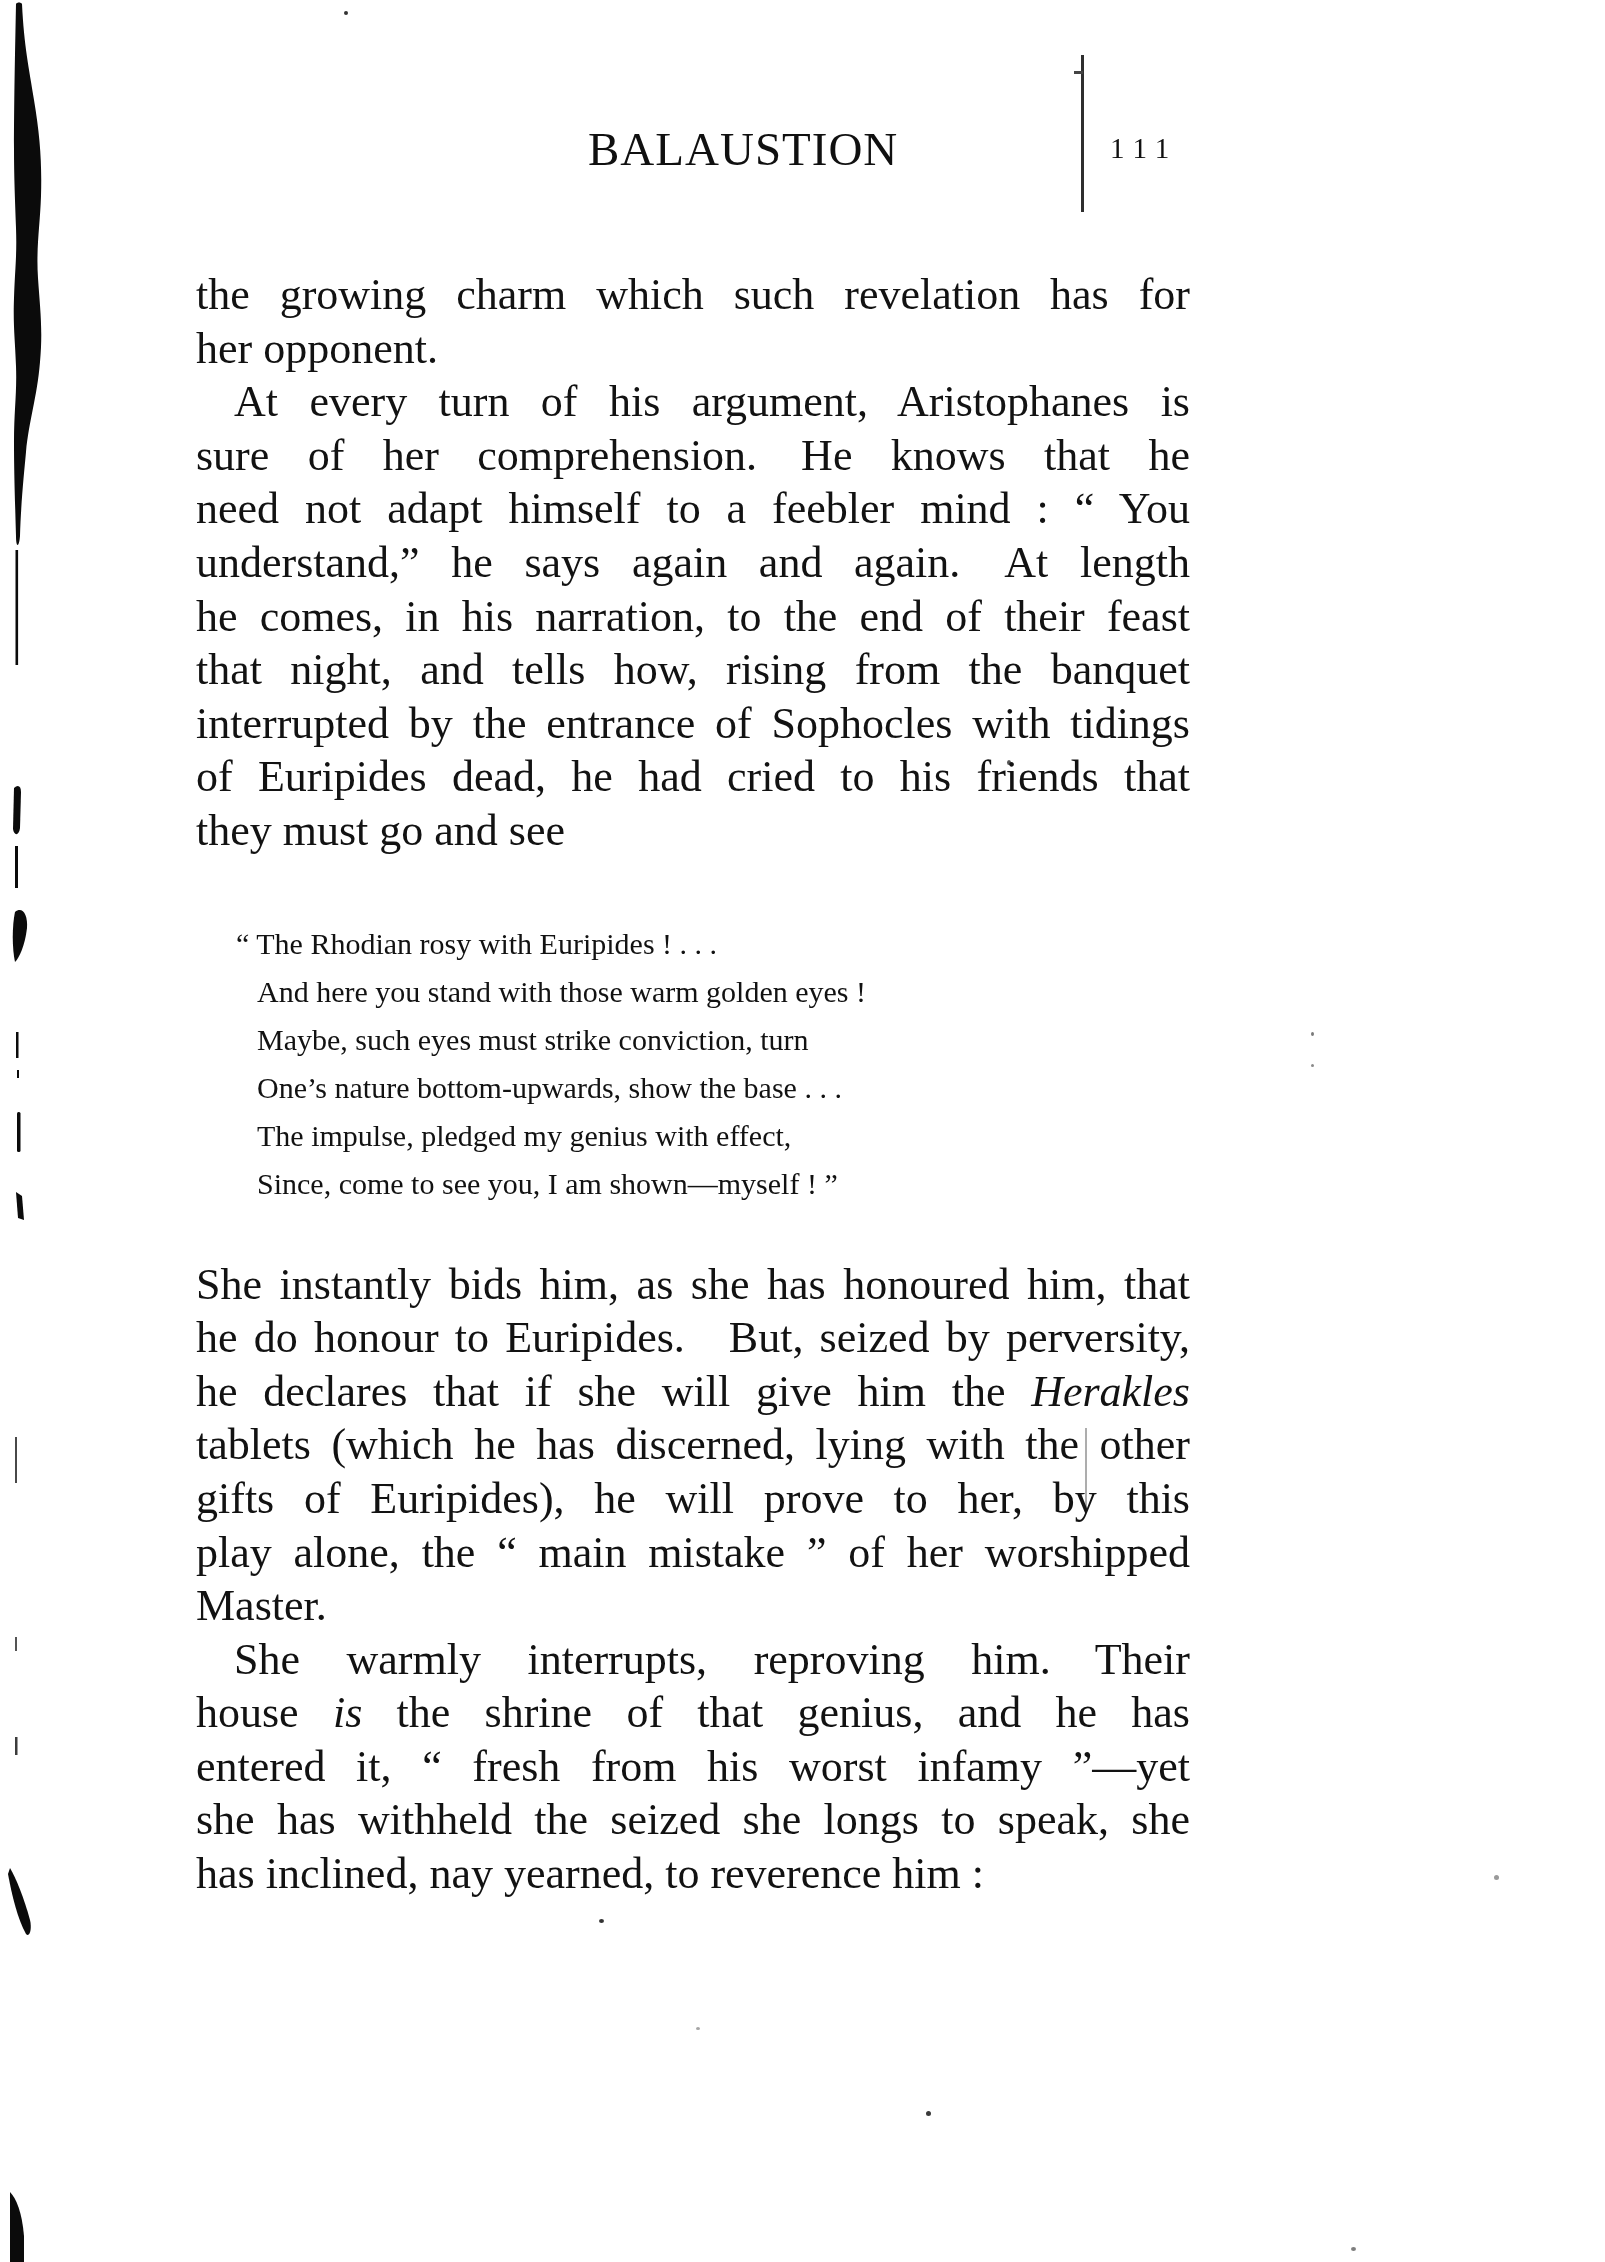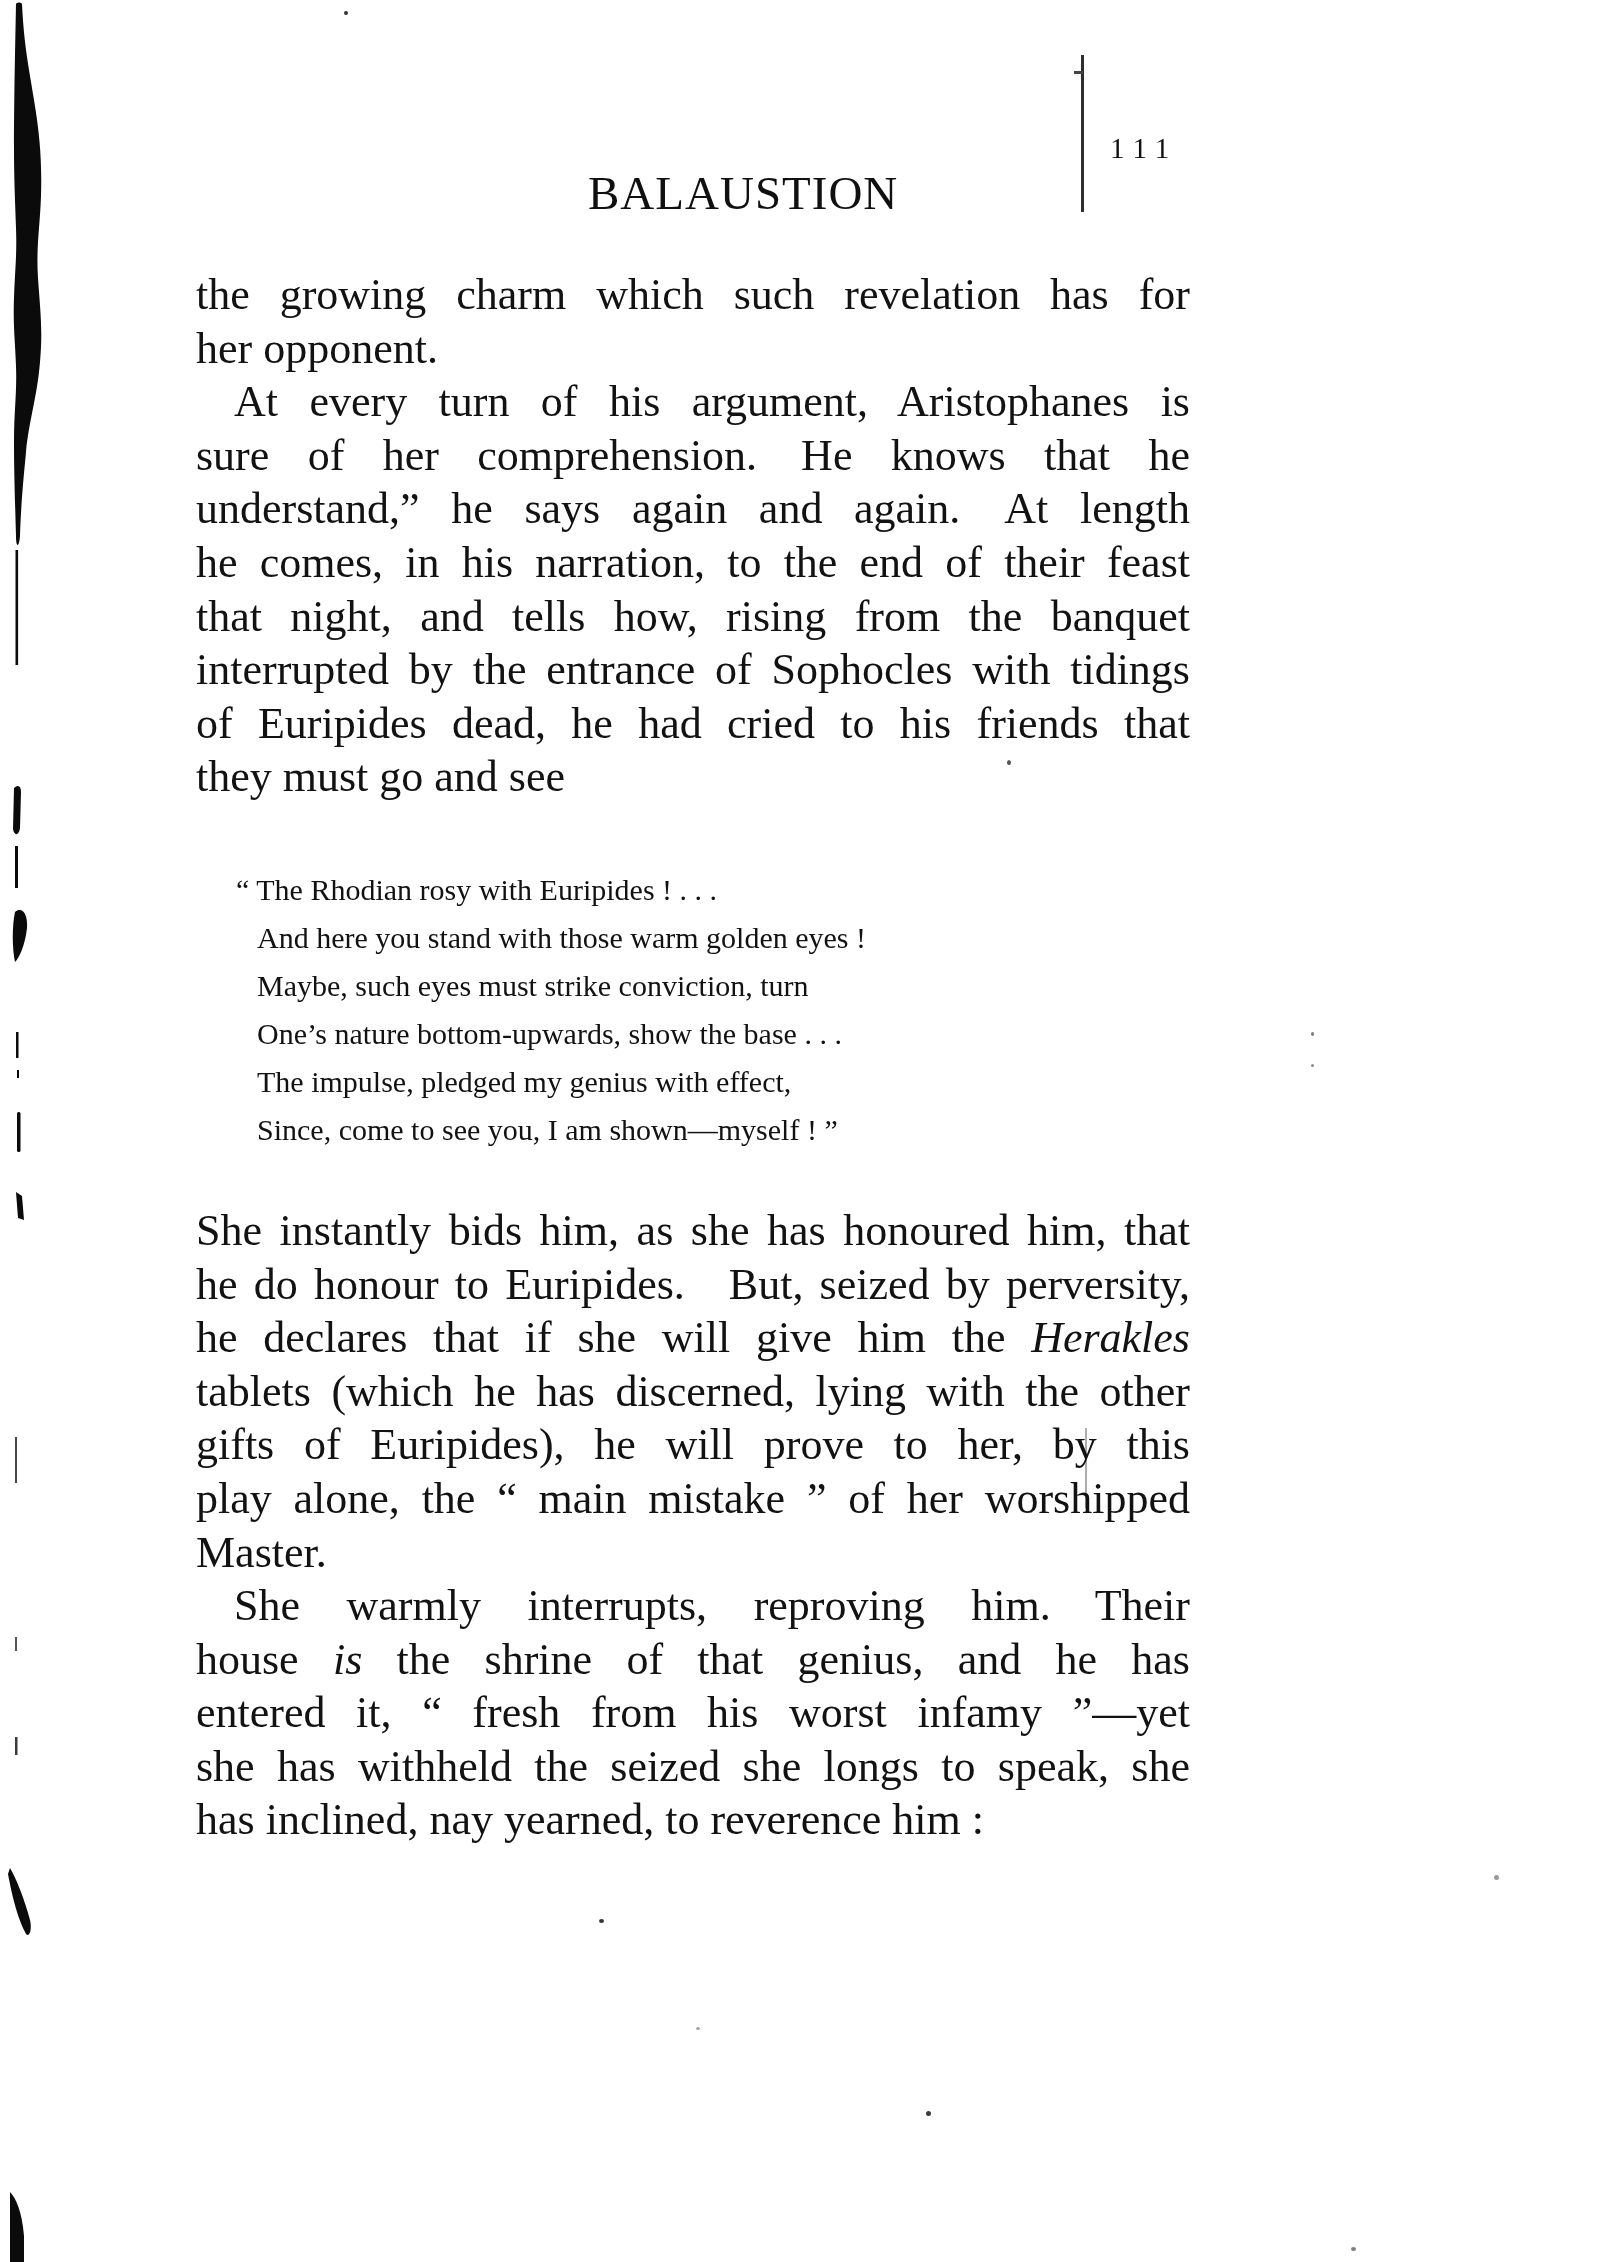--- a/index.html
+++ b/index.html
@@ -10,21 +10,20 @@
     color:#141414;
     font-family:"Liberation Serif", serif;
     overflow:hidden;
   }
   .running-head{
     position:absolute;
     top:122px;left:588px;
     font-size:47px;
     letter-spacing:1px;
     color:#101010;
-    margin-top:44px;
   }
   .page-number{
     position:absolute;
     top:132px;left:1110px;
     font-size:29px;
     letter-spacing:9px;
     color:#101010;
   }
   .textcol{
     position:absolute;
@@ -102,20 +101,21 @@
   <div class="textcol">
 
     <div>
       <div class="line just">the growing charm which such revelation has for</div>
       <div class="line left">her opponent.</div>
     </div>
 
     <div>
       <div class="line just indent">At every turn of his argument, Aristophanes is</div>
       <div class="line just">sure of her comprehension. He knows that he</div>
+      <div class="line just">need not adapt himself to a feebler mind : “ You</div>
       <div class="line just">understand,” he says again and again. At length</div>
       <div class="line just">he comes, in his narration, to the end of their feast</div>
       <div class="line just">that night, and tells how, rising from the banquet</div>
       <div class="line just">interrupted by the entrance of Sophocles with tidings</div>
       <div class="line just">of Euripides dead, he had cried to his friends that</div>
       <div class="line left">they must go and see</div>
     </div>
 
     <div class="verse">
       <div class="line left">“ The Rhodian rosy with Euripides ! . . .</div>

